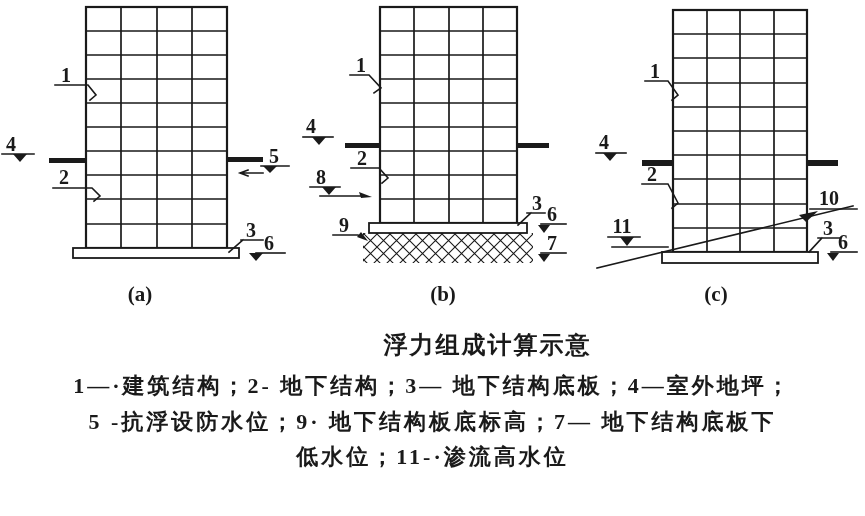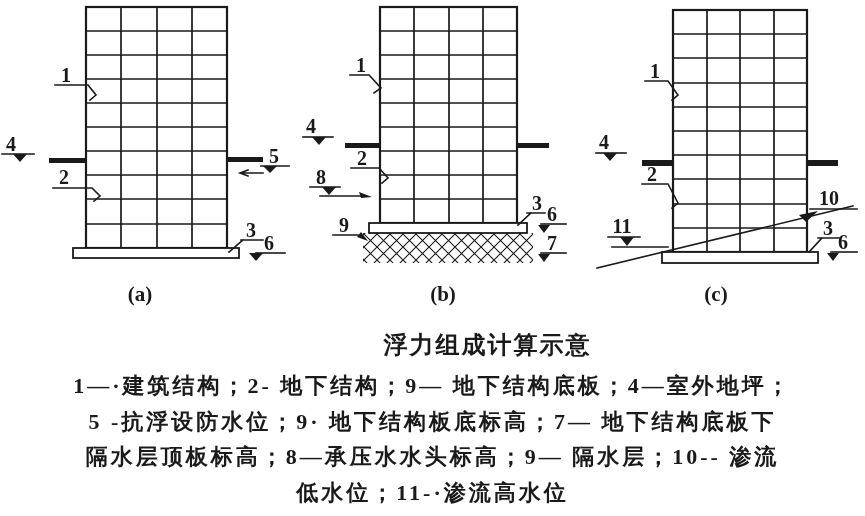--- a/index.html
+++ b/index.html
@@ -148,19 +148,18 @@
       <polygon class="tri" points="620,237 634,237 627,246"></polygon>
       <text class="num" x="622" y="233">11</text>
 
       <text class="cap" x="716" y="301">(c)</text>
     </g>
   </svg>
 
   <div class="fig-title">浮力组成计算示意</div>
 
   <div class="legend">
-    <div>1—·建筑结构；2- 地下结构；9— 地下结构底板；4—室外地坪；</div>
+    <div>1—·建筑结构；2- 地下结构；3— 地下结构底板；4—室外地坪；</div>
     <div>5 -抗浮设防水位；9· 地下结构板底标高；7— 地下结构底板下</div>
-    <div>隔水层顶板标高；8—承压水水头标高；9— 隔水层；10-- 渗流</div>
     <div>低水位；11-·渗流高水位</div>
   </div>
 
 </div>
 
 </body></html>

